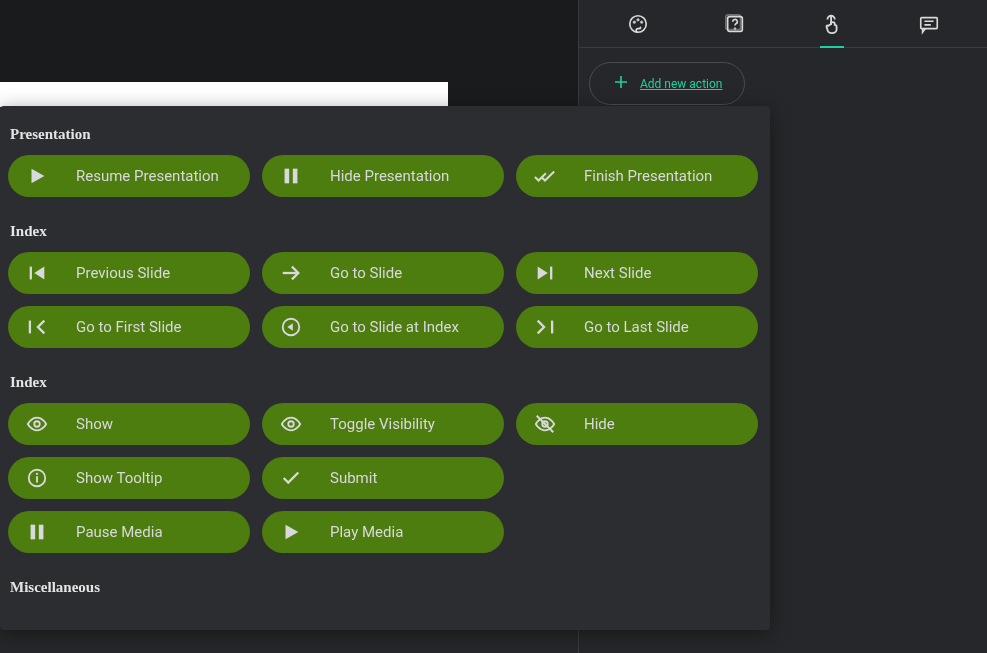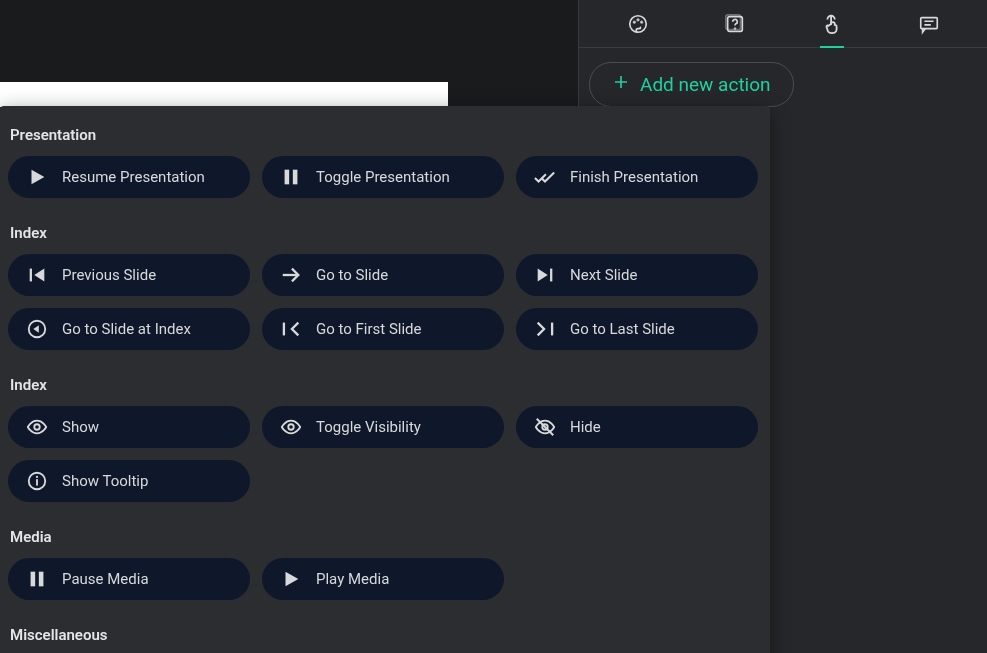--- a/index.html
+++ b/index.html
@@ -72,57 +72,59 @@
     .add-action {
       margin: 14px 10px 14px 10px;
       display: inline-flex;
       align-items: center;
       gap: 10px;
       border: 1px solid #4a4c50;
       border-radius: 22px;
       padding: 10px 22px;
       cursor: pointer;
       color: #1dd1a1;
-      font-size: 19px;
+      font-size: 12px;
+      text-decoration: underline;
     }
     
     .actions-popup {
       position: absolute;
       top: 106px;
       left: 0;
       width: 770px;
       background: #2c2d30;
       border-radius: 4px;
       padding: 16px 8px 22px 8px;
       box-shadow: 0 4px 20px rgba(0,0,0,0.4);
       z-index: 100;
     }
     
     .section-label {
       font-size: 15px;
       font-weight: 600;
       color: #e4e5e6;
       padding: 14px 0 12px 2px;
+      font-family: Liberation Serif, serif;
     }
     .section-label:first-child { padding-top: 4px; }
     
     .action-row {
       display: flex;
       gap: 12px;
       margin-bottom: 12px;
     }
     .action-row:last-child { margin-bottom: 0; }
     
     .action-btn {
       display: flex;
       align-items: center;
-      gap: 14px;
+      gap: 28px;
       width: 242px;
       height: 42px;
-      background: #0f172a;
+      background: #4d7c0f;
       border-radius: 21px;
       padding: 0 18px;
       cursor: pointer;
       color: #d8d9da;
       font-size: 15px;
     }
     .action-btn .icon {
       width: 22px;
       height: 22px;
       display: flex;
@@ -279,21 +281,21 @@
           </svg>
         </span>
         <span>Resume Presentation</span>
       </div>
       <div class="action-btn">
         <span class="icon">
           <svg viewBox="0 0 24 24" style="color:#d8d9da">
             <use href="#i-pause"></use>
           </svg>
         </span>
-        <span>Toggle Presentation</span>
+        <span>Hide Presentation</span>
       </div>
       <div class="action-btn">
         <span class="icon">
           <svg viewBox="0 0 24 24" style="color:#d8d9da">
             <use href="#i-done-all"></use>
           </svg>
         </span>
         <span>Finish Presentation</span>
       </div>
     </div>
@@ -321,36 +323,36 @@
             <use href="#i-skip-next"></use>
           </svg>
         </span>
         <span>Next Slide</span>
       </div>
     </div>
     <div class="action-row">
       <div class="action-btn">
         <span class="icon">
           <svg viewBox="0 0 24 24" style="color:#d8d9da">
+            <use href="#i-first-page"></use>
+          </svg>
+        </span>
+        <span>Go to First Slide</span>
+      </div>
+      <div class="action-btn">
+        <span class="icon">
+          <svg viewBox="0 0 24 24" style="color:#d8d9da">
             <use href="#i-target-index"></use>
           </svg>
         </span>
         <span>Go to Slide at Index</span>
       </div>
       <div class="action-btn">
         <span class="icon">
           <svg viewBox="0 0 24 24" style="color:#d8d9da">
-            <use href="#i-first-page"></use>
-          </svg>
-        </span>
-        <span>Go to First Slide</span>
-      </div>
-      <div class="action-btn">
-        <span class="icon">
-          <svg viewBox="0 0 24 24" style="color:#d8d9da">
             <use href="#i-last-page"></use>
           </svg>
         </span>
         <span>Go to Last Slide</span>
       </div>
     </div>
     <div class="section-label">Index</div>
     <div class="action-row">
       <div class="action-btn">
         <span class="icon">
@@ -379,22 +381,29 @@
     </div>
     <div class="action-row">
       <div class="action-btn">
         <span class="icon">
           <svg viewBox="0 0 24 24" style="color:#d8d9da">
             <use href="#i-info"></use>
           </svg>
         </span>
         <span>Show Tooltip</span>
       </div>
-    </div>
-    <div class="section-label">Media</div>
+      <div class="action-btn">
+        <span class="icon">
+          <svg viewBox="0 0 24 24" style="color:#d8d9da">
+            <use href="#i-check"></use>
+          </svg>
+        </span>
+        <span>Submit</span>
+      </div>
+    </div>
     <div class="action-row">
       <div class="action-btn">
         <span class="icon">
           <svg viewBox="0 0 24 24" style="color:#d8d9da">
             <use href="#i-pause"></use>
           </svg>
         </span>
         <span>Pause Media</span>
       </div>
       <div class="action-btn">

